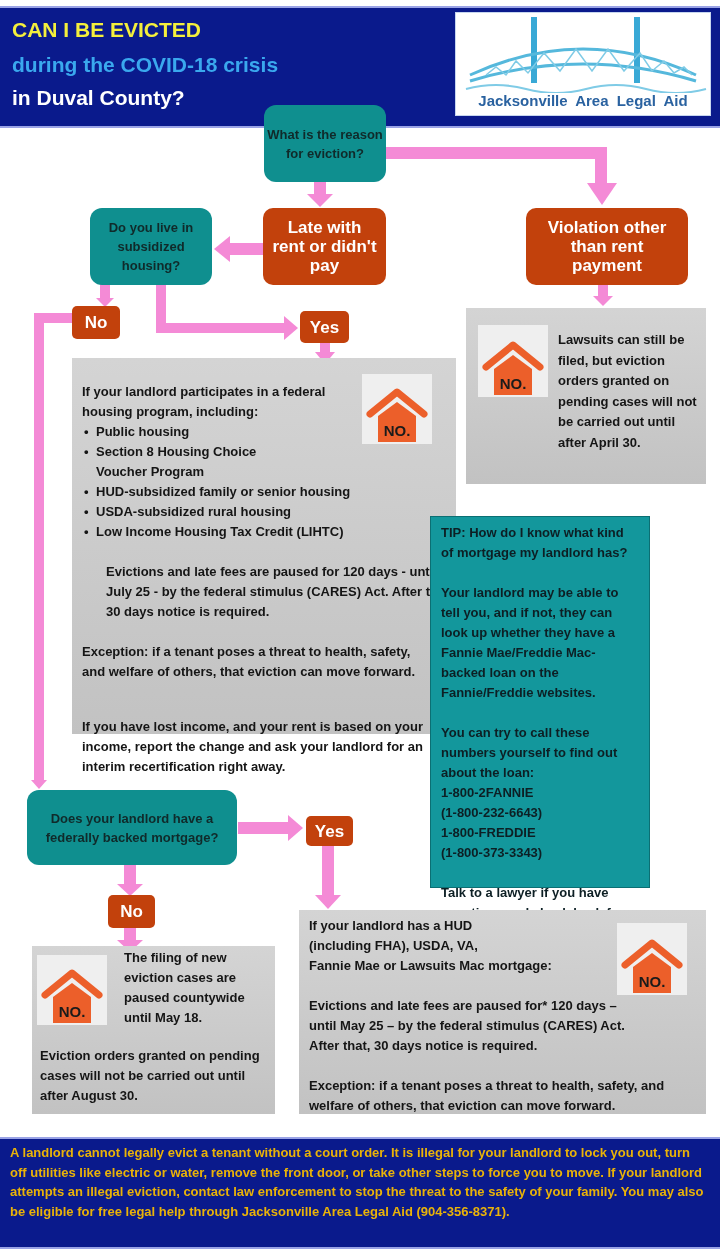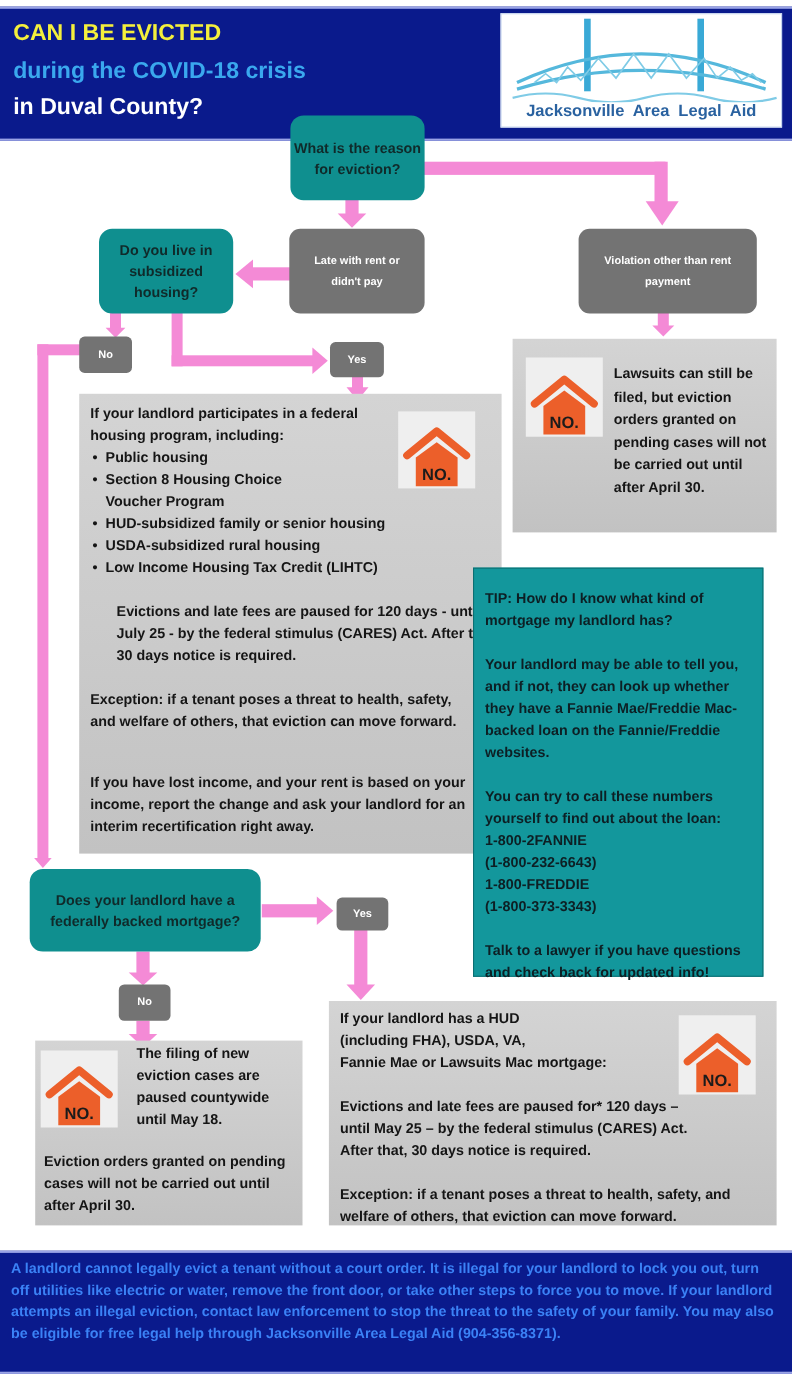--- a/index.html
+++ b/index.html
@@ -6,25 +6,25 @@
   body { width: 720px; height: 1259px; background: #ffffff; position: relative; overflow: hidden;
          font-family: "Liberation Sans", "DejaVu Sans", sans-serif; }
   .abs { position: absolute; }
   .header { left: 0; top: 6px; width: 720px; height: 122px; background: #0a1a8c; border-top: 2px solid #9aa3e6; border-bottom: 2px solid #9aa3e6; box-sizing: border-box; }
   .t1 { left: 12px; top: 18px; font-size: 21px; font-weight: bold; color: #f4ef3c; }
   .t2 { left: 12px; top: 53px; font-size: 21px; font-weight: bold; color: #3aa8ee; }
   .t3 { left: 12px; top: 86px; font-size: 21px; font-weight: bold; color: #ffffff; }
   .logo { left: 455px; top: 12px; width: 256px; height: 104px; background: #fff; border: 1px solid #c7d6ef; box-sizing: border-box; }
   .logo-text { position: absolute; left: 0; right: 0; bottom: 6px; text-align: center; font-size: 15px; font-weight: bold; color: #2a62a0; word-spacing: 4px; }
   .teal { background: #0f8f8f; color: #102a2a; border-radius: 12px; font-weight: bold; text-align: center; display: flex; align-items: center; justify-content: center; font-size: 13px; line-height: 19px; box-sizing: border-box; }
-  .purple { background: #737373; color: #ffffff; border-radius: 10px; font-weight: bold; text-align: center; display: flex; align-items: center; justify-content: center; font-size: 10px; line-height: 19px; box-sizing: border-box; }
+  .purple { background: #c2410c; color: #ffffff; border-radius: 10px; font-weight: bold; text-align: center; display: flex; align-items: center; justify-content: center; font-size: 17px; line-height: 19px; box-sizing: border-box; }
   .gray { background: linear-gradient(#d4d4d4, #c2c2c2); color: #151515; font-weight: bold; font-size: 13px; line-height: 20px; box-sizing: border-box; }
   .tip { background: #13979c; color: #0d1f24; font-weight: bold; font-size: 13px; line-height: 20px; box-sizing: border-box; border: 1px solid #0b6f73; }
   .pink { background: #f48ad6; }
-  .footer { left: 0; top: 1137px; width: 720px; height: 112px; background: #0a1a8c; border-top: 2px solid #9aa3e6; border-bottom: 2px solid #9aa3e6; box-sizing: border-box; color: #3b82f6; font-weight: bold; font-size: 13px; line-height: 19.5px; padding: 4px 10px; }
+  .footer { left: 0; top: 1137px; width: 720px; height: 112px; background: #0a1a8c; border-top: 2px solid #9aa3e6; border-bottom: 2px solid #9aa3e6; box-sizing: border-box; color: #eab308; font-weight: bold; font-size: 13px; line-height: 19.5px; padding: 4px 10px; }
   .noicon { background: #efefef; display: flex; align-items: flex-end; justify-content: center; }
   ul.bul { margin: 0; padding: 0 0 0 14px; list-style: none; }
   ul.bul li { position: relative; }
   ul.bul li::before { content: "•"; position: absolute; left: -12px; }
   p { margin: 0; }
 </style>
 </head>
 <body>
 
 <div class="abs header"></div>
@@ -92,42 +92,42 @@
   <div class="abs noicon" style="left:12px;top:17px;width:70px;height:72px;">
     <svg width="62" height="56" viewBox="0 0 62 56">
       <path d="M4 26 L31 4 L58 26" stroke="#ec5f2a" stroke-width="7" fill="none" stroke-linecap="round" stroke-linejoin="round"></path>
       <path d="M12 28 L31 14 L50 28 L50 54 L12 54 Z" fill="#ec5f2a"></path>
       <text x="31" y="48" text-anchor="middle" font-size="15" font-weight="bold" fill="#1b1b1b" font-family="Liberation Sans, sans-serif">NO.</text>
     </svg>
   </div>
   <div class="abs" style="left:92px;top:22px;width:140px;font-size:13px;line-height:20.5px;">Lawsuits can still be filed, but eviction orders granted on pending cases will not be carried out until after April 30.</div>
 </div>
 
-<div class="abs gray" style="left:72px;top:358px;width:384px;height:418px;padding:8px 10px;">
+<div class="abs gray" style="left:72px;top:358px;width:384px;height:376px;padding:24px 10px;">
   <p style="width:255px;">If your landlord participates in a federal housing program, including:</p>
   <ul class="bul" style="width:370px;">
     <li style="width:180px;">Public housing</li>
     <li style="width:180px;">Section 8 Housing Choice Voucher Program</li>
     <li>HUD-subsidized family or senior housing</li>
     <li>USDA-subsidized rural housing</li>
     <li>Low Income Housing Tax Credit (LIHTC)</li>
   </ul>
   <p style="margin-top:20px;width:350px;margin-left:24px;">Evictions and late fees are paused for 120 days - until July 25 - by the federal stimulus (CARES) Act. After that, 30 days notice is required.</p>
   <p style="margin-top:20px;width:345px;">Exception: if a tenant poses a threat to health, safety, and welfare of others, that eviction can move forward.</p>
   <p style="margin-top:35px;width:365px;">If you have lost income, and your rent is based on your income, report the change and ask your landlord for an interim recertification right away.</p>
   <div class="abs noicon" style="left:290px;top:16px;width:70px;height:70px;">
     <svg width="62" height="56" viewBox="0 0 62 56">
       <path d="M4 26 L31 4 L58 26" stroke="#ec5f2a" stroke-width="7" fill="none" stroke-linecap="round" stroke-linejoin="round"></path>
       <path d="M12 28 L31 14 L50 28 L50 54 L12 54 Z" fill="#ec5f2a"></path>
       <text x="31" y="48" text-anchor="middle" font-size="15" font-weight="bold" fill="#1b1b1b" font-family="Liberation Sans, sans-serif">NO.</text>
     </svg>
   </div>
 </div>
 
-<div class="abs tip" style="left:430px;top:516px;width:264px;height:372px;padding:17px 10px;">
+<div class="abs tip" style="left:430px;top:516px;width:220px;height:372px;padding:6px 10px;">
   <p>TIP: How do I know what kind of mortgage my landlord has?</p>
   <p style="margin-top:20px;">Your landlord may be able to tell you, and if not, they can look up whether they have a Fannie Mae/Freddie Mac-backed loan on the Fannie/Freddie websites.</p>
   <p style="margin-top:20px;">You can try to call these numbers yourself to find out about the loan:</p>
   <p>1-800-2FANNIE</p>
   <p>(1-800-232-6643)</p>
   <p>1-800-FREDDIE</p>
   <p>(1-800-373-3343)</p>
   <p style="margin-top:20px;">Talk to a lawyer if you have questions and check back for updated info!</p>
 </div>
 
@@ -137,21 +137,21 @@
 
 <div class="abs gray" style="left:32px;top:946px;width:243px;height:168px;">
   <div class="abs noicon" style="left:5px;top:9px;width:70px;height:70px;">
     <svg width="62" height="56" viewBox="0 0 62 56">
       <path d="M4 26 L31 4 L58 26" stroke="#ec5f2a" stroke-width="7" fill="none" stroke-linecap="round" stroke-linejoin="round"></path>
       <path d="M12 28 L31 14 L50 28 L50 54 L12 54 Z" fill="#ec5f2a"></path>
       <text x="31" y="48" text-anchor="middle" font-size="15" font-weight="bold" fill="#1b1b1b" font-family="Liberation Sans, sans-serif">NO.</text>
     </svg>
   </div>
   <div class="abs" style="left:92px;top:2px;width:145px;">The filing of new eviction cases are paused countywide until May 18.</div>
-  <div class="abs" style="left:8px;top:100px;width:230px;">Eviction orders granted on pending cases will not be carried out until after April 30.</div>
+  <div class="abs" style="left:8px;top:100px;width:230px;">Eviction orders granted on pending cases will not be carried out until after August 30.</div>
 </div>
 
 <div class="abs gray" style="left:299px;top:910px;width:407px;height:204px;padding:6px 10px;">
   <p>If your landlord has a HUD</p>
   <p>(including FHA), USDA, VA,</p>
   <p>Fannie Mae or Lawsuits Mac mortgage:</p>
   <p style="margin-top:20px;width:335px;">Evictions and late fees are paused for* 120 days – until May 25 – by the federal stimulus (CARES) Act. After that, 30 days notice is required.</p>
   <p style="margin-top:20px;">Exception: if a tenant poses a threat to health, safety, and welfare of others, that eviction can move forward.</p>
   <div class="abs noicon" style="left:318px;top:13px;width:70px;height:72px;">
     <svg width="62" height="56" viewBox="0 0 62 56">

